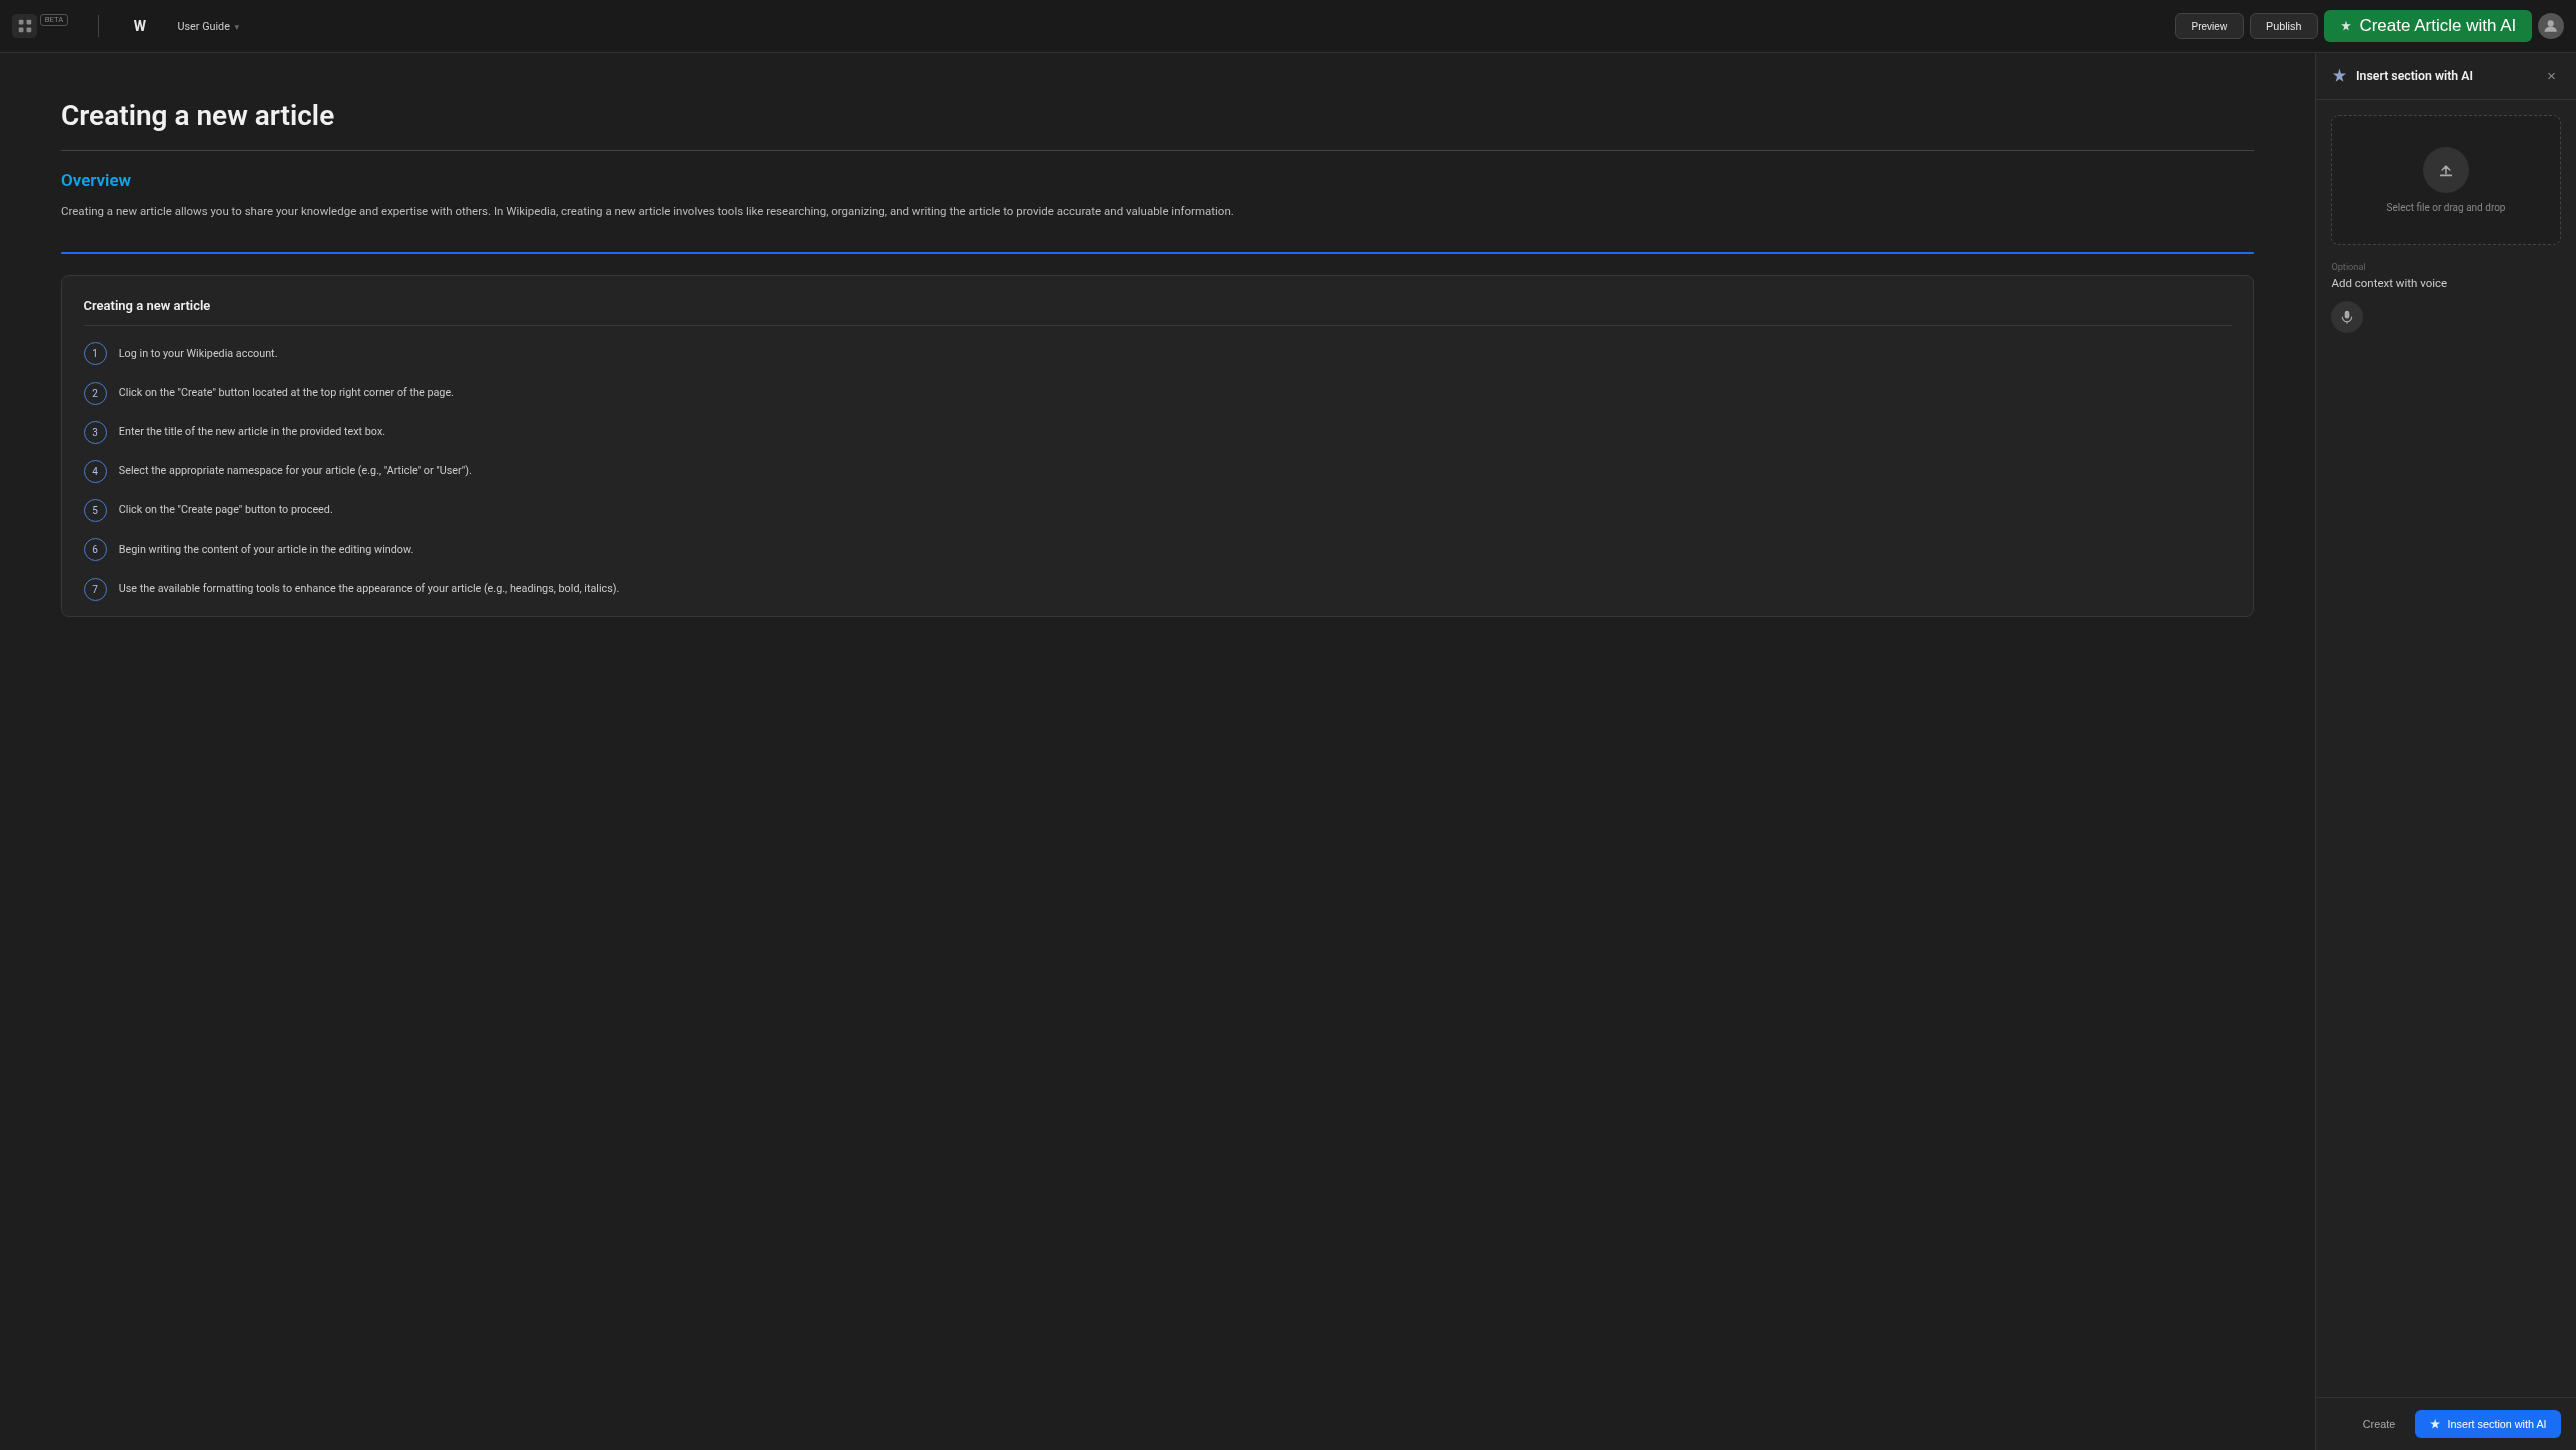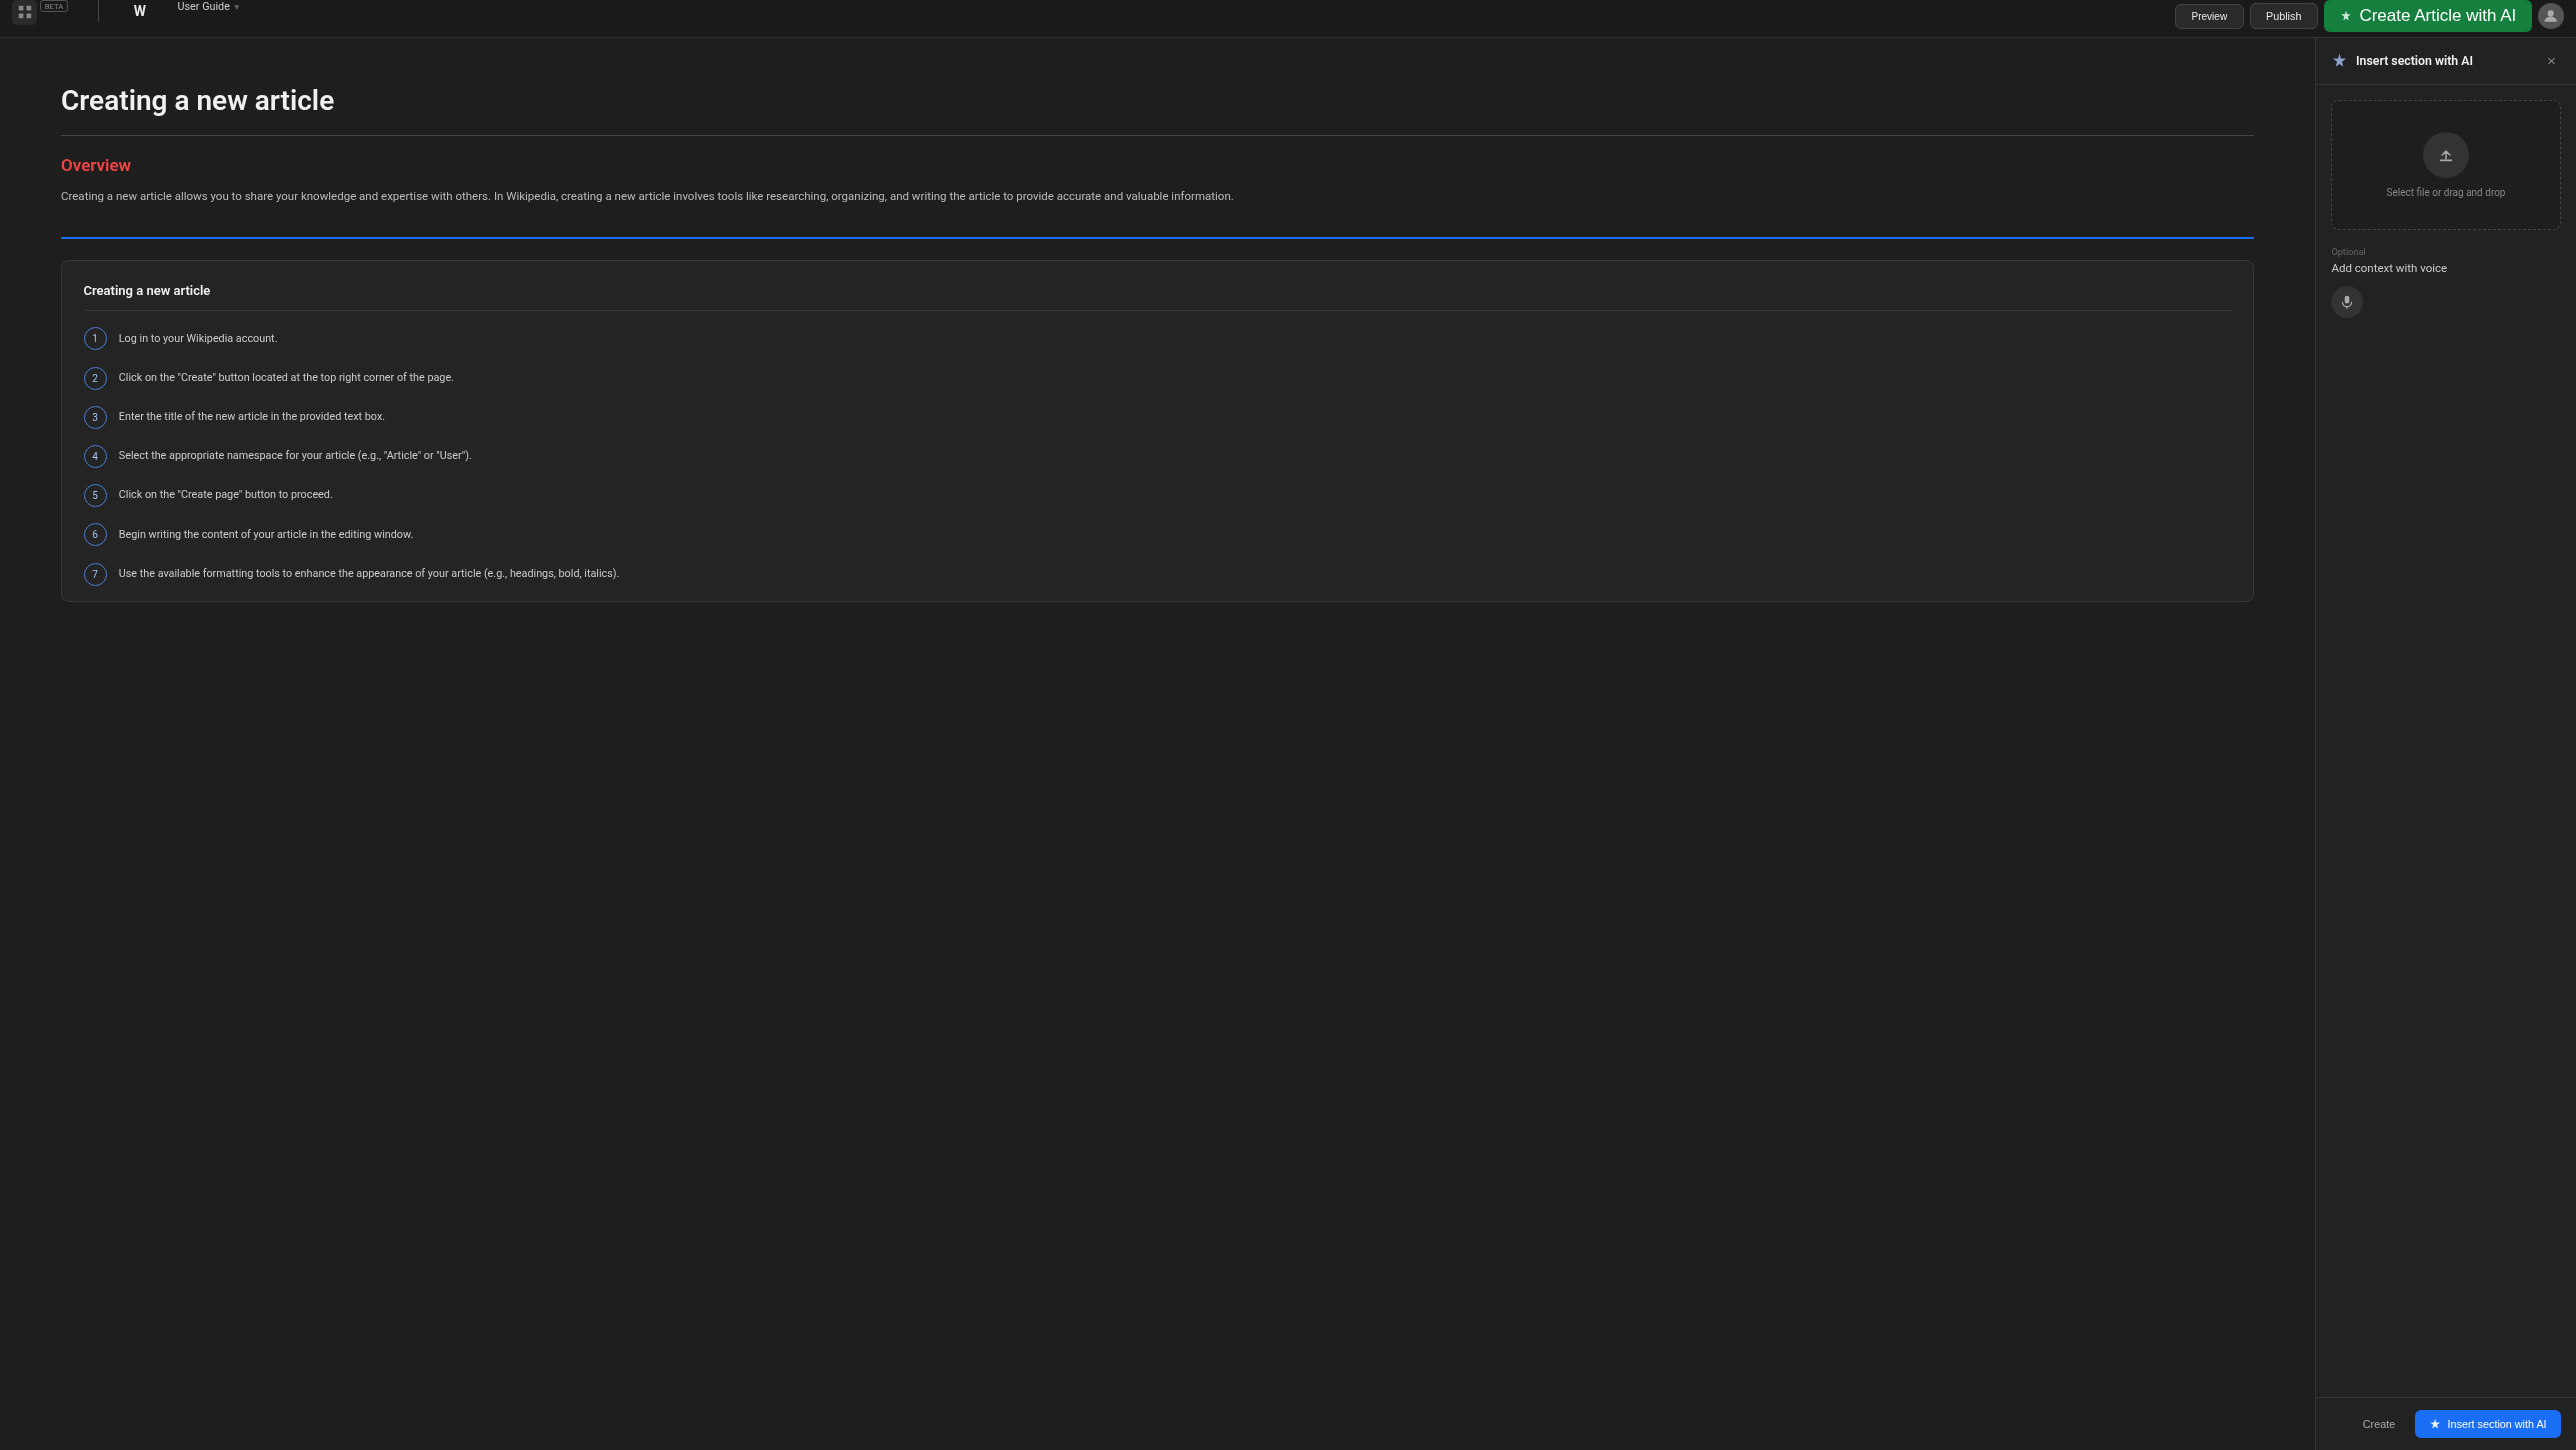--- a/index.html
+++ b/index.html
@@ -11,23 +11,23 @@
       height: 100vh;
       overflow: hidden;
       display: flex;
       flex-direction: column;
     }
 
     
     .topnav {
       background: #1a1a1a;
       border-bottom: 0.8px solid #333;
-      height: 38px;
-      display: flex;
-      align-items: flex-start;
+      height: 53px;
+      display: flex;
+      align-items: center;
       padding: 0 12.3px;
       gap: 27px;
       flex-shrink: 0;
       z-index: 10;
     }
 
     .nav-logo-area {
       display: flex;
       align-items: center;
       gap: 6.1px;
@@ -169,21 +169,21 @@
 
     .section-divider {
       border: none;
       border-top: 0.8px solid #444;
       margin: 18.4px 0;
     }
 
     .section-heading {
       font-size: 17px;
       font-weight: 600;
-      color: #ef4444;
+      color: #0ea5e9;
       margin-bottom: 12.3px;
     }
 
     .section-text {
       font-size: 11.5px;
       color: #bbb;
       line-height: 1.7;
       margin-bottom: 30px;
     }
 

